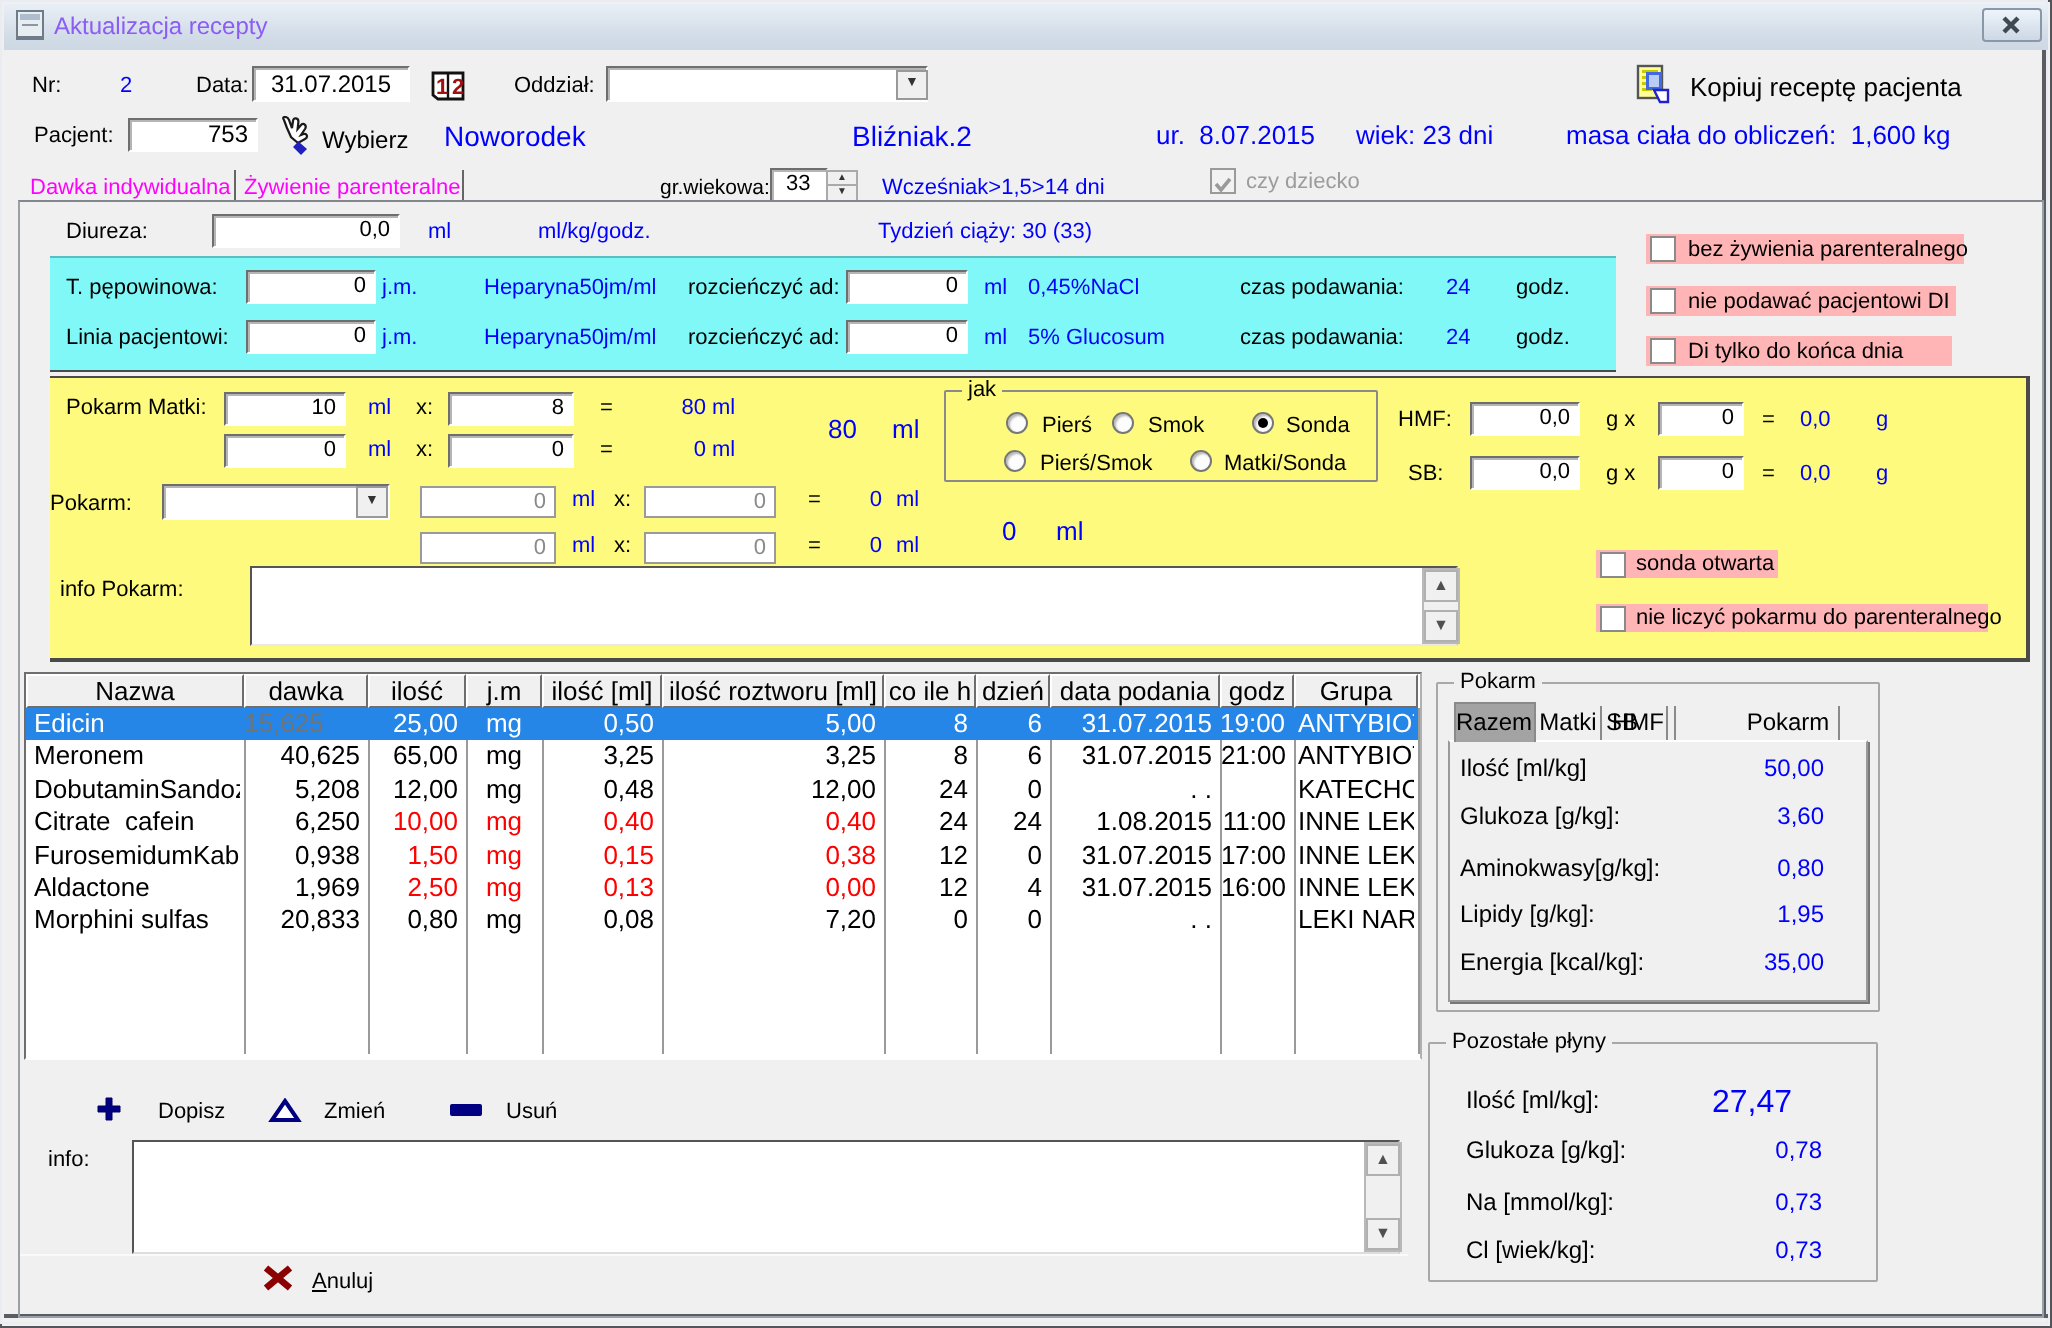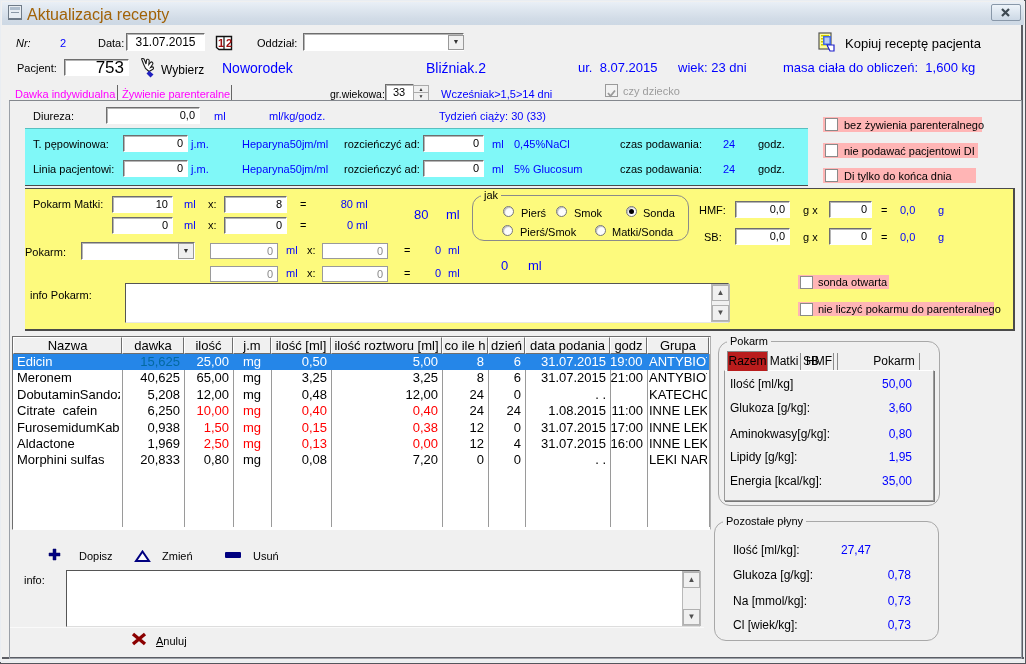--- a/index.html
+++ b/index.html
@@ -6,21 +6,21 @@
 .ab{position:absolute;}
 .lbl{position:absolute;font-size:11px;color:#000;white-space:nowrap;}
 .b{color:#0000ff;}
 .big{font-size:13px;}
 .inp{position:absolute;background:#fff;border-top:1px solid #6e6e6e;border-left:1px solid #6e6e6e;border-bottom:1px solid #fff;border-right:1px solid #fff;font-size:11px;color:#000;white-space:nowrap;box-shadow:inset 1px 1px 0 #b5b5b5;}
 .inp span{position:absolute;right:4px;}
 .dinp{position:absolute;background:#fff;border:1px solid #9a9a9a;font-size:11px;color:#8a8a8a;white-space:nowrap;}
 .dinp span{position:absolute;right:4px;}
 .pink{position:absolute;background:#ffb5b5;font-size:11px;color:#000;white-space:nowrap;}
 .cb{position:absolute;width:11px;height:11px;background:#fff;border:1px solid #8a8a8a;}
-.gb{position:absolute;border:1px solid #adadad;border-radius:12px;}
+.gb{position:absolute;border:1px solid #adadad;border-radius:1px;}
 .gb>.cap{position:absolute;top:-7px;left:8px;background:#f0f0f0;padding:0 3px;font-size:11px;}
 .radio{position:absolute;width:9px;height:9px;border-radius:50%;background:#fdfdfd;border:1px solid #777;box-shadow:inset 1px 1px 1px #bbb;}
 .hl{position:absolute;height:1px;}
 .vl{position:absolute;width:1px;}
 .cell{position:absolute;font-size:13px;white-space:nowrap;overflow:hidden;}
 .hdr{position:absolute;background:#f0f0f0;border-top:1px solid #fff;border-left:1px solid #fff;border-right:1px solid #6e6e6e;border-bottom:1px solid #6e6e6e;font-size:13px;text-align:center;overflow:hidden;white-space:nowrap;}
 .sb{position:absolute;width:17px;background:#f0f0f0;border:1px solid #b9b9b9;}
 .sbtn{position:absolute;left:0;width:15px;height:14px;background:#f0f0f0;border:1px solid #b0b0b0;color:#505050;font-size:8px;text-align:center;line-height:13px;}
 </style></head>
 <body>
@@ -31,29 +31,29 @@
 <div class="ab" style="left:1021px;top:20px;width:2px;height:637px;background:#5b5d64;"></div>
 <div class="ab" style="left:2px;top:657px;width:1022px;height:2px;background:#5b5d64;"></div>
 
 <div class="ab" style="left:2px;top:2px;width:1022px;height:23px;background:linear-gradient(#e9eff6,#d2dce7 70%,#cdd8e4);"></div>
 
 <div class="ab" style="left:8px;top:5px;width:12px;height:12px;border:1px solid #6f7b88;background:#e8edf2;">
  <div class="ab" style="left:1px;top:1px;width:10px;height:3px;background:#aebdcd;"></div>
  <div class="ab" style="left:2px;top:6px;width:8px;height:1px;background:#8a97a5;"></div>
 </div>
 <div class="ab" style="left:8px;top:19px;width:14px;height:1px;background:#6f7b88;"></div>
-<div class="ab" style="left:27px;top:6px;font-size:16px;color:#a16207;">Aktualizacja recepty</div>
+<div class="ab" style="left:27px;top:6px;font-size:12px;color:#8b5cf6;">Aktualizacja recepty</div>
 
 <div class="ab" style="left:991px;top:4px;width:28px;height:15px;background:linear-gradient(#eef4fa,#ccd8e5);border:1px solid #8998a9;border-radius:2px;">
  <svg width="28" height="15" style="position:absolute;left:0;top:0;">
         <path d="M10 4 L17 11 M17 4 L10 11" stroke="#3e4952" stroke-width="2.2"></path>
       </svg>
 </div>
 
-<div class="lbl" style="left:16px;top:37px;font-style:italic;">Nr:</div>
+<div class="lbl" style="left:16px;top:37px;">Nr:</div>
 <div class="lbl b" style="left:60px;top:37px;">2</div>
 <div class="lbl" style="left:98px;top:37px;">Data:</div>
 <div class="inp" style="left:126px;top:33px;width:77px;height:16px;line-height:16px;text-align:center;font-size:12px;">31.07.2015</div>
 
 <div class="ab" style="left:214px;top:35px;width:20px;height:16px;">
  <svg width="20" height="16">
   <path d="M2.5 1.5 H17.5 V14.5 H5 L2.5 12.5 Z" fill="#fff" stroke="#111" stroke-width="1.4"></path>
   <line x1="10" y1="2" x2="10" y2="14" stroke="#111" stroke-width="1.2"></line>
   <text x="4" y="12" font-size="11" font-weight="bold" fill="#a01010" font-family="Liberation Sans">1</text>
   <text x="12" y="12" font-size="11" font-weight="bold" fill="#a01010" font-family="Liberation Sans">2</text>
@@ -71,21 +71,21 @@
   <rect x="3" y="9" width="8" height="1.5" fill="#caca00"></rect>
   <rect x="3" y="12" width="5" height="1.5" fill="#caca00"></rect>
   <rect x="5" y="4" width="8" height="9" fill="#4169e1"></rect>
   <rect x="6.5" y="5.5" width="5" height="6" fill="#b8ccf5"></rect>
   <path d="M9 13 L16 13 L16 19 L12 19 Z" fill="#fff" stroke="#2222cc" stroke-width="1.2"></path>
  </svg>
 </div>
 <div class="ab big" style="left:845px;top:36px;">Kopiuj receptę pacjenta</div>
 
 <div class="lbl" style="left:17px;top:62px;">Pacjent:</div>
-<div class="inp" style="left:64px;top:59px;width:63px;height:15px;line-height:15px;font-size:17px;">
+<div class="inp" style="left:64px;top:59px;width:63px;height:15px;line-height:15px;font-size:12px;">
       <span>753</span>
     </div>
 
 <div class="ab" style="left:137px;top:58px;width:22px;height:21px;">
  <svg width="22" height="21">
   <path d="M5 2 Q4 0.5 5.5 0.5 Q7 0.5 7.5 2 L9 6 L9.5 2.5 Q9.7 1 11 1.2 Q12.3 1.4 12.2 3 L11.8 6.5 L13.5 4.5 Q14.5 3.5 15.4 4.3 Q16.3 5.2 15.5 6.5 L13.5 9.5 L14.8 9 Q16 8.6 16.4 9.7 Q16.8 10.8 15.5 11.5 L12 13.5 L8.5 10.5 L6.5 6 Z" fill="#fff" stroke="#1a1a1a" stroke-width="1.1"></path>
   <path d="M12.2 12.8 L16.5 16.5 L13.5 19.5 L9.5 15.5 Z" fill="#2020c0"></path>
  </svg>
 </div>
 <div class="lbl" style="left:161px;top:63px;font-size:12px;">Wybierz</div>
@@ -291,21 +291,21 @@
 <div class="vl" style="left:271px;top:354px;height:173px;background:#9a9a9a;"></div>
 <div class="vl" style="left:331px;top:354px;height:173px;background:#9a9a9a;"></div>
 <div class="vl" style="left:442px;top:354px;height:173px;background:#9a9a9a;"></div>
 <div class="vl" style="left:488px;top:354px;height:173px;background:#9a9a9a;"></div>
 <div class="vl" style="left:525px;top:354px;height:173px;background:#9a9a9a;"></div>
 <div class="vl" style="left:610px;top:354px;height:173px;background:#9a9a9a;"></div>
 <div class="vl" style="left:647px;top:354px;height:173px;background:#9a9a9a;"></div>
 <div class="vl" style="left:709px;top:354px;height:173px;background:#9a9a9a;"></div>
 <div class="ab" style="left:13px;top:354px;width:696px;height:16px;background:#2586e8;"></div>
 <div class="cell" style="left:15px;width:103px;text-align:left;padding-left:2px;height:16px;line-height:16px;top:354px;color:#fff;">Edicin</div>
-<div class="cell" style="left:122px;width:58px;text-align:right;height:32px;line-height:16px;top:354px;color:#0369a1;">15,625</div>
+<div class="cell" style="left:122px;width:58px;height:32px;line-height:16px;top:354px;color:#737373;">15,625</div>
 <div class="cell" style="left:184px;width:45px;text-align:right;height:16px;line-height:16px;top:354px;color:#fff;">25,00</div>
 <div class="cell" style="left:233px;width:38px;text-align:center;height:16px;line-height:16px;top:354px;color:#fff;">mg</div>
 <div class="cell" style="left:271px;width:56px;text-align:right;height:16px;line-height:16px;top:354px;color:#fff;">0,50</div>
 <div class="cell" style="left:331px;width:107px;text-align:right;height:16px;line-height:16px;top:354px;color:#fff;">5,00</div>
 <div class="cell" style="left:442px;width:42px;text-align:right;height:16px;line-height:16px;top:354px;color:#fff;">8</div>
 <div class="cell" style="left:488px;width:33px;text-align:right;height:16px;line-height:16px;top:354px;color:#fff;">6</div>
 <div class="cell" style="left:525px;width:81px;text-align:right;height:16px;line-height:16px;top:354px;color:#fff;">31.07.2015</div>
 <div class="cell" style="left:610px;width:33px;text-align:left;height:16px;line-height:16px;top:354px;color:#fff;">19:00</div>
 <div class="cell" style="left:649px;width:58px;text-align:left;padding-left:0px;height:16px;line-height:16px;top:354px;color:#fff;">ANTYBIOTY</div>
 <div class="cell" style="left:15px;width:103px;text-align:left;padding-left:2px;height:16px;line-height:16px;top:370px;color:#000;">Meronem</div>
@@ -373,41 +373,41 @@
 <div class="cell" style="left:488px;width:33px;text-align:right;height:16px;line-height:16px;top:452px;color:#000;">0</div>
 <div class="cell" style="left:525px;width:81px;text-align:right;height:16px;line-height:16px;top:452px;color:#000;">. .</div>
 <div class="cell" style="left:610px;width:33px;text-align:right;height:16px;line-height:16px;top:452px;color:#000;"></div>
 <div class="cell" style="left:649px;width:58px;text-align:left;padding-left:0px;height:16px;line-height:16px;top:452px;color:#000;">LEKI NARK</div>
 
 <div class="gb" style="left:718px;top:341px;width:220px;height:163px;border-color:#a8a8a8;">
  <div class="cap">Pokarm</div>
 </div>
 
 <div class="ab" style="left:724px;top:370px;width:208px;height:129px;background:#f0f0f0;border:1px solid #9a9a9a;border-top-color:#fff;box-shadow:1px 1px 0 #777;"></div>
-<div class="ab" style="left:727px;top:351px;width:39px;height:19px;background:#b91c1c;border:1px solid #8a8a8a;border-bottom:none;font-size:12px;text-align:center;line-height:19px;">Razem</div>
+<div class="ab" style="left:727px;top:351px;width:39px;height:19px;background:#a3a3a3;border:1px solid #8a8a8a;border-bottom:none;font-size:12px;text-align:left;line-height:19px;">Razem</div>
 <div class="ab" style="left:768px;top:353px;width:32px;height:17px;border-right:1px solid #8a8a8a;font-size:12px;text-align:center;line-height:17px;">Matki</div>
 <div class="ab" style="left:801px;top:353px;width:36px;height:17px;border-right:1px solid #8a8a8a;font-size:12px;text-align:center;line-height:17px;">HMF</div>
 <div class="ab" style="left:797px;top:353px;width:30px;height:17px;border-right:1px solid #8a8a8a;font-size:12px;text-align:left;line-height:17px;padding-left:6px;">SB</div>
 <div class="ab" style="left:869px;top:353px;width:50px;height:17px;border-right:1px solid #8a8a8a;font-size:12px;text-align:center;line-height:17px;">Pokarm</div>
 <div class="lbl" style="left:730px;top:377px;font-size:12px;">Ilość [ml/kg]</div>
 <div class="lbl b" style="left:842px;top:377px;width:70px;text-align:right;font-size:12px;">50,00</div>
 <div class="lbl" style="left:730px;top:401px;font-size:12px;">Glukoza [g/kg]:</div>
 <div class="lbl b" style="left:842px;top:401px;width:70px;text-align:right;font-size:12px;">3,60</div>
 <div class="lbl" style="left:730px;top:427px;font-size:12px;">Aminokwasy[g/kg]:</div>
 <div class="lbl b" style="left:842px;top:427px;width:70px;text-align:right;font-size:12px;">0,80</div>
 <div class="lbl" style="left:730px;top:450px;font-size:12px;">Lipidy [g/kg]:</div>
 <div class="lbl b" style="left:842px;top:450px;width:70px;text-align:right;font-size:12px;">1,95</div>
 <div class="lbl" style="left:730px;top:474px;font-size:12px;">Energia [kcal/kg]:</div>
 <div class="lbl b" style="left:842px;top:474px;width:70px;text-align:right;font-size:12px;">35,00</div>
 
 <div class="gb" style="left:714px;top:521px;width:223px;height:118px;border-color:#a8a8a8;">
  <div class="cap">Pozostałe płyny</div>
 </div>
 <div class="lbl" style="left:733px;top:543px;font-size:12px;">Ilość [ml/kg]:</div>
-<div class="lbl b" style="left:841px;top:543px;width:70px;text-align:left;font-size:12px;">27,47</div>
+<div class="lbl b" style="left:841px;top:543px;width:70px;text-align:center;font-size:16px;">27,47</div>
 <div class="lbl" style="left:733px;top:568px;font-size:12px;">Glukoza [g/kg]:</div>
 <div class="lbl b" style="left:841px;top:568px;width:70px;text-align:right;font-size:12px;">0,78</div>
 <div class="lbl" style="left:733px;top:594px;font-size:12px;">Na [mmol/kg]:</div>
 <div class="lbl b" style="left:841px;top:594px;width:70px;text-align:right;font-size:12px;">0,73</div>
 <div class="lbl" style="left:733px;top:618px;font-size:12px;">Cl [wiek/kg]:</div>
 <div class="lbl b" style="left:841px;top:618px;width:70px;text-align:right;font-size:12px;">0,73</div>
 
 <div class="ab" style="left:47px;top:548px;width:15px;height:14px;">
  <svg width="15" height="14">
         <path d="M6 1 L9 1 L9 5 L13 5 L13 8 L9 8 L9 12 L6 12 L6 8 L2 8 L2 5 L6 5 Z" fill="#000080" stroke="#000060" stroke-width="0.5"></path>

